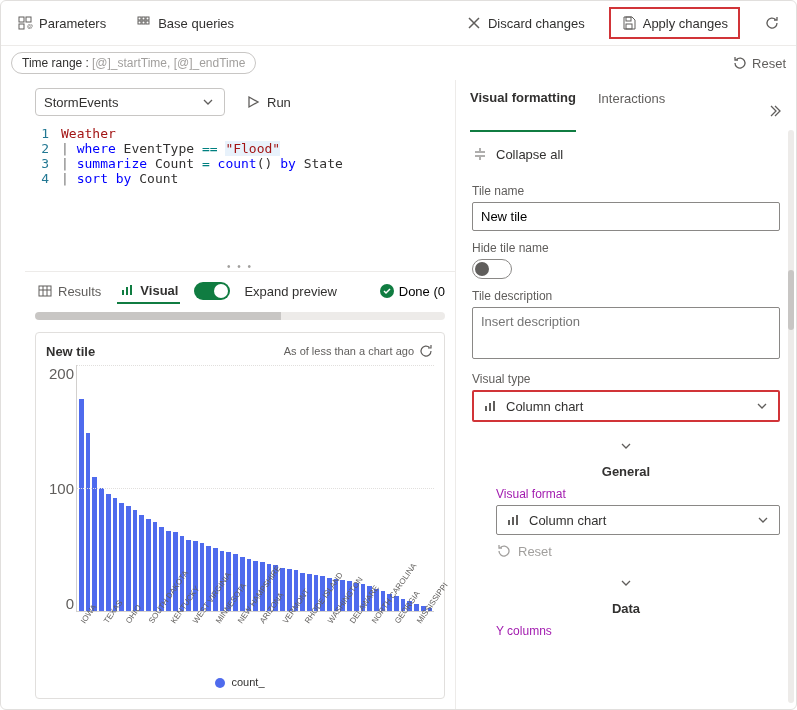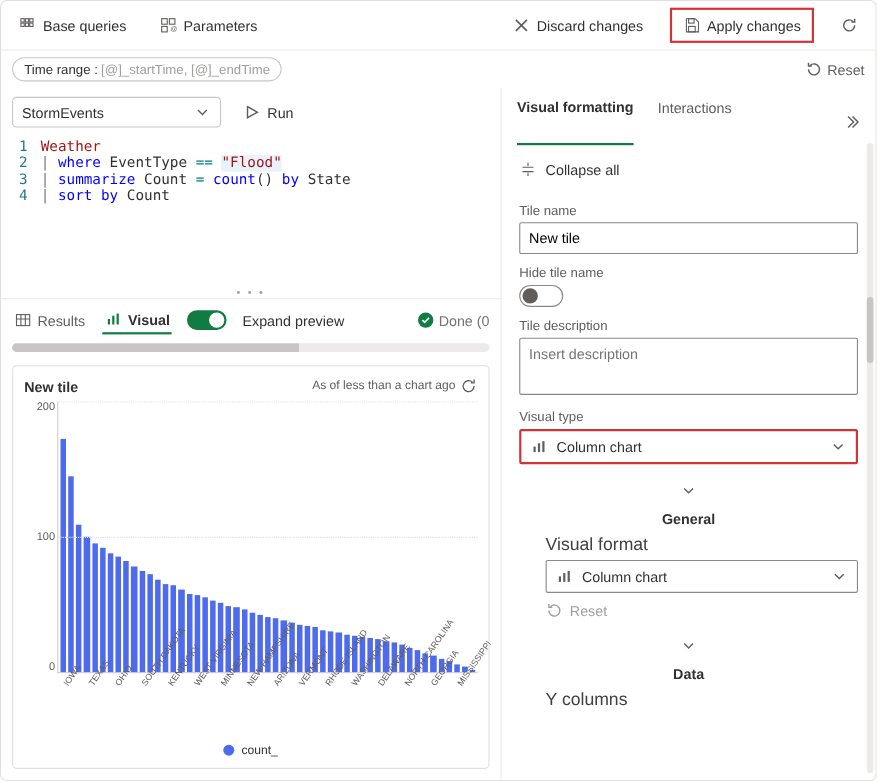--- a/index.html
+++ b/index.html
@@ -15,21 +15,21 @@
 .icon svg { width: 16px; height: 16px; }
 
 
 .row2 { display: flex; align-items: center; padding: 6px 10px; gap: 10px; }
 .timerange { border: 1px solid #c8c6c4; border-radius: 12px; padding: 3px 10px; font-size: 12px; display: flex; align-items: center; gap: 3px; }
 .timerange .param { color: #a19f9d; }
 .reset-link { color: #605e5c; display: flex; align-items: center; gap: 4px; cursor: pointer; }
 
 
 .main { display: flex; flex: 1; overflow: hidden; }
-.left { flex: 1; display: flex; flex-direction: column; border-right: 1px solid #edebe9; min-width: 0; }
+.left { flex: 1; display: flex; flex-direction: column; border-right: 1px solid #edebe9; min-width: 0; margin-left: 24px; }
 .right { width: 340px; display: flex; flex-direction: column; position: relative; }
 
 
 .qbar { display: flex; align-items: center; gap: 10px; padding: 8px 10px; }
 .dropdown { border: 1px solid #c8c6c4; border-radius: 4px; padding: 5px 8px; min-width: 190px; display: flex; justify-content: space-between; align-items: center; background: #fff; }
 .run-btn { display: flex; align-items: center; gap: 6px; padding: 5px 10px; cursor: pointer; }
 
 
 .editor { font-family: Consolas, monospace; font-size: 13px; padding: 2px 0 6px 0; }
 .eline { display: flex; }
@@ -43,30 +43,30 @@
 .kw-teal { color: #008080; }
 
 .drag-dots { text-align: center; color: #a19f9d; letter-spacing: 2px; height: 10px; font-size: 10px; }
 
 
 .restabs { display: flex; align-items: center; gap: 14px; padding: 6px 10px; border-top: 1px solid #edebe9; }
 .rtab { display: flex; align-items: center; gap: 5px; padding: 4px 2px; cursor: pointer; color: #605e5c; }
 .rtab.active { color: #323130; font-weight: 600; border-bottom: 2px solid #107c41; }
 .toggle { width: 36px; height: 18px; border-radius: 9px; background: #107c41; position: relative; }
 .toggle::after { content: ""; position: absolute; right: 2px; top: 2px; width: 14px; height: 14px; background: #fff; border-radius: 50%; }
-.status-done { display: flex; align-items: center; gap: 4px; color: #737373; }
+.status-done { display: flex; align-items: center; gap: 4px; color: #000000; }
 .scroll-hint { height: 8px; background: linear-gradient(to right, #c8c6c4 0%, #c8c6c4 60%, #edebe9 60%, #edebe9 100%); border-radius: 4px; margin: 2px 10px 6px 10px; }
 
 
 .tile-card { margin: 6px 10px 10px 10px; border: 1px solid #e1dfdd; border-radius: 4px; padding: 10px; flex: 1; display: flex; flex-direction: column; }
 .tile-head { display: flex; align-items: center; }
 .tile-title { font-weight: 600; }
 .tile-time { margin-left: auto; font-size: 11px; color: #605e5c; display: flex; align-items: center; gap: 4px; }
 .chart-wrap { flex: 1; position: relative; margin-top: 6px; padding-left: 30px; }
-.ylabels { position: absolute; left: 0; top: 0; bottom: 60px; width: 28px; display: flex; flex-direction: column; justify-content: space-between; align-items: flex-end; font-size: 10px; color: #605e5c; }
+.ylabels { position: absolute; left: 0; top: 0; bottom: 60px; width: 28px; display: flex; flex-direction: column; justify-content: space-between; align-items: flex-end; font-size: 15px; color: #605e5c; }
 .plot { position: absolute; left: 30px; right: 0; top: 0; bottom: 60px; border-left: 1px solid #d2d0ce; border-bottom: 1px solid #d2d0ce; display: flex; align-items: flex-end; gap: 2px; padding: 0 2px; }
 .gridline { position: absolute; left: 0; right: 0; border-top: 1px dotted #e1dfdd; }
 .bar { flex: 1; background: #4f6bed; min-width: 3px; }
 .xlabels { position: absolute; left: 30px; right: 0; bottom: 0; height: 58px; display: flex; }
 .xlab { flex: 1; font-size: 8px; color: #605e5c; transform: rotate(-55deg); transform-origin: top left; white-space: nowrap; position: relative; top: 6px; }
 .legend { text-align: center; font-size: 11px; margin-top: 4px; }
 .legend-dot { display: inline-block; width: 10px; height: 10px; border-radius: 50%; background: #4f6bed; vertical-align: middle; margin-right: 6px; }
 
 
 .rtabs { display: flex; align-items: center; gap: 22px; padding: 10px 14px 0 14px; }
@@ -77,55 +77,55 @@
 .collapse-all { display: flex; align-items: center; gap: 8px; padding: 4px 0 12px 0; cursor: pointer; }
 .fld-label { font-size: 12px; color: #605e5c; margin: 10px 0 4px 0; }
 .input, .select { width: 100%; border: 1px solid #8a8886; border-radius: 2px; padding: 6px 8px; font-size: 13px; font-family: inherit; }
 textarea.input { height: 52px; resize: none; }
 .select { display: flex; align-items: center; gap: 8px; justify-content: flex-start; }
 .select .chev { margin-left: auto; color: #605e5c; }
 .select.highlight { border: 2px solid #d13438; }
 .toggle-off { width: 40px; height: 20px; border: 1px solid #8a8886; border-radius: 10px; position: relative; }
 .toggle-off::after { content: ""; position: absolute; left: 2px; top: 2px; width: 14px; height: 14px; background: #605e5c; border-radius: 50%; }
 .sect-head { display: flex; align-items: center; gap: 10px; margin: 16px 0 8px 0; font-weight: 600; cursor: pointer; flex-direction: column; }
-.sub-label { font-size: 16px; color: #404040; margin: 4px 0 4px 24px; }
+.sub-label { font-size: 12px; color: #a21caf; margin: 4px 0 4px 24px; }
 .sub-select { margin-left: 24px; width: calc(100% - 24px); }
 .sub-reset { margin: 8px 0 0 24px; color: #a19f9d; display: flex; align-items: center; gap: 6px; cursor: pointer; }
 .vscroll { position: absolute; right: 2px; top: 50px; bottom: 6px; width: 6px; background: #edebe9; border-radius: 3px; }
 .vthumb { position: absolute; top: 140px; width: 6px; height: 60px; background: #c8c6c4; border-radius: 3px; }
 </style>
 </head>
 <body>
 
 <div class="root">
 
   <div class="topbar">
     <div class="tb-item">
       <span class="icon">
           <svg viewBox="0 0 16 16" fill="none" stroke="#605e5c" stroke-width="1">
+            <rect x="2" y="2" width="5" height="5"></rect>
+            <rect x="9" y="2" width="5" height="5"></rect>
+            <rect x="2" y="9" width="5" height="5"></rect>
+            <text x="10" y="13" font-size="6" stroke="none" fill="#605e5c">@</text>
+          </svg>
+        </span>
+      <span>Parameters</span>
+    </div>
+    <div class="tb-item">
+      <span class="icon">
+          <svg viewBox="0 0 16 16" fill="none" stroke="#605e5c" stroke-width="1">
             <rect x="2" y="2" width="3" height="3"></rect>
             <rect x="6" y="2" width="3" height="3"></rect>
             <rect x="10" y="2" width="3" height="3"></rect>
             <rect x="2" y="6" width="3" height="3"></rect>
             <rect x="6" y="6" width="3" height="3"></rect>
             <rect x="10" y="6" width="3" height="3"></rect>
           </svg>
         </span>
       <span>Base queries</span>
-    </div>
-    <div class="tb-item">
-      <span class="icon">
-          <svg viewBox="0 0 16 16" fill="none" stroke="#605e5c" stroke-width="1">
-            <rect x="2" y="2" width="5" height="5"></rect>
-            <rect x="9" y="2" width="5" height="5"></rect>
-            <rect x="2" y="9" width="5" height="5"></rect>
-            <text x="10" y="13" font-size="6" stroke="none" fill="#605e5c">@</text>
-          </svg>
-        </span>
-      <span>Parameters</span>
     </div>
     <div class="spacer"></div>
     <div class="tb-item">
       <span class="icon">
           <svg viewBox="0 0 16 16" stroke="#605e5c" stroke-width="1.5">
             <path d="M3 3l10 10M13 3L3 13"></path>
           </svg>
         </span>
       <span>Discard changes</span>
     </div>

